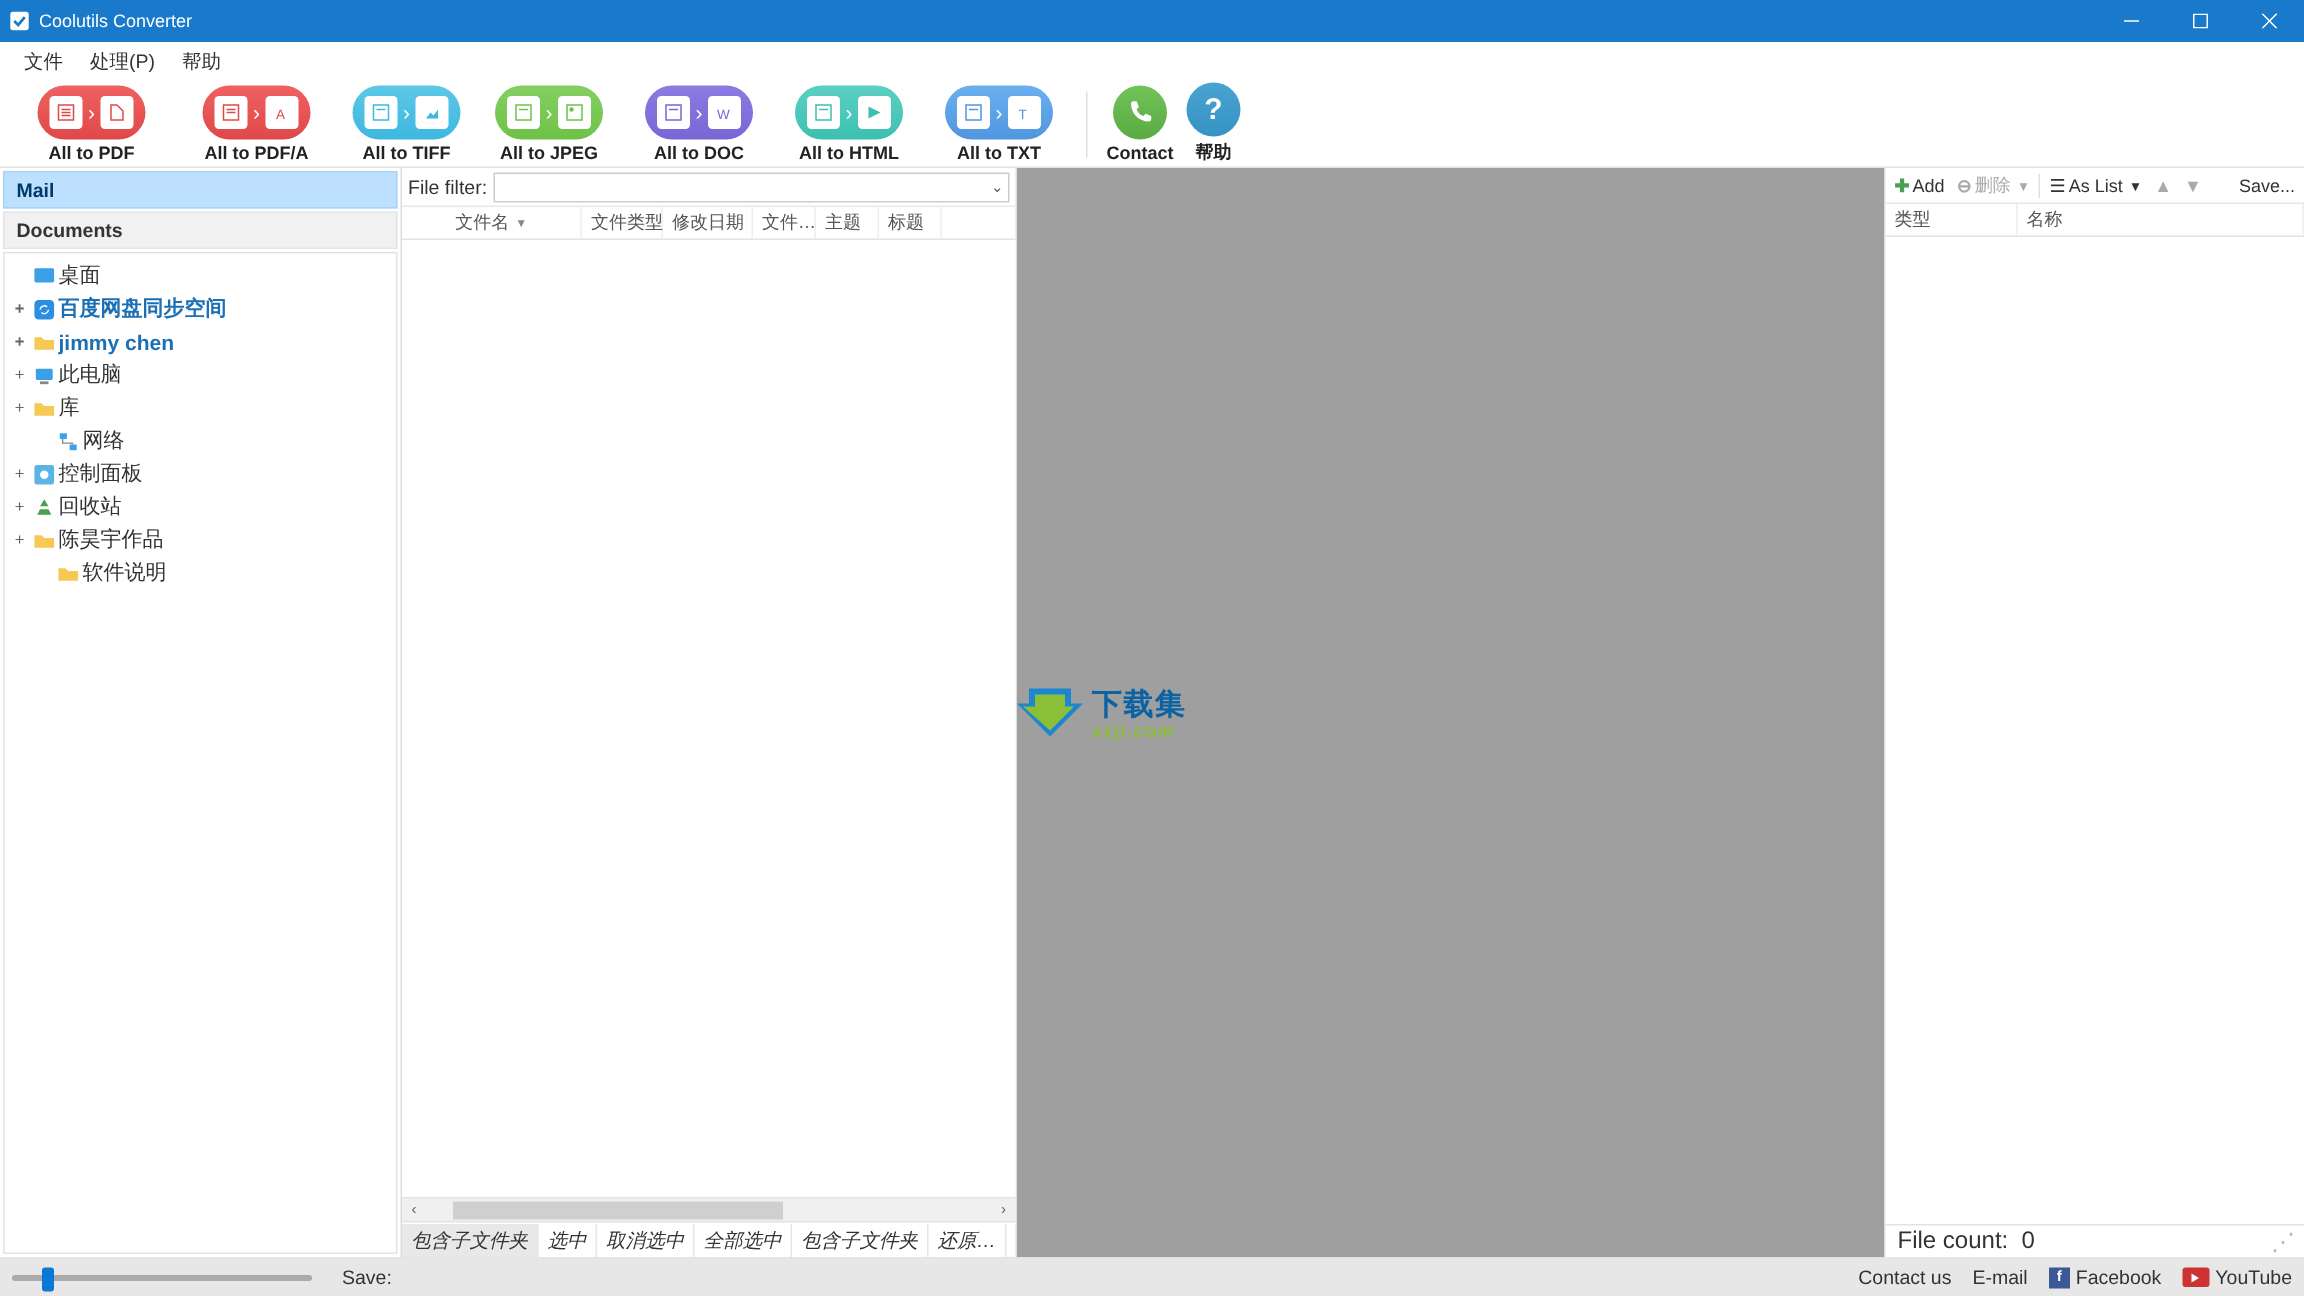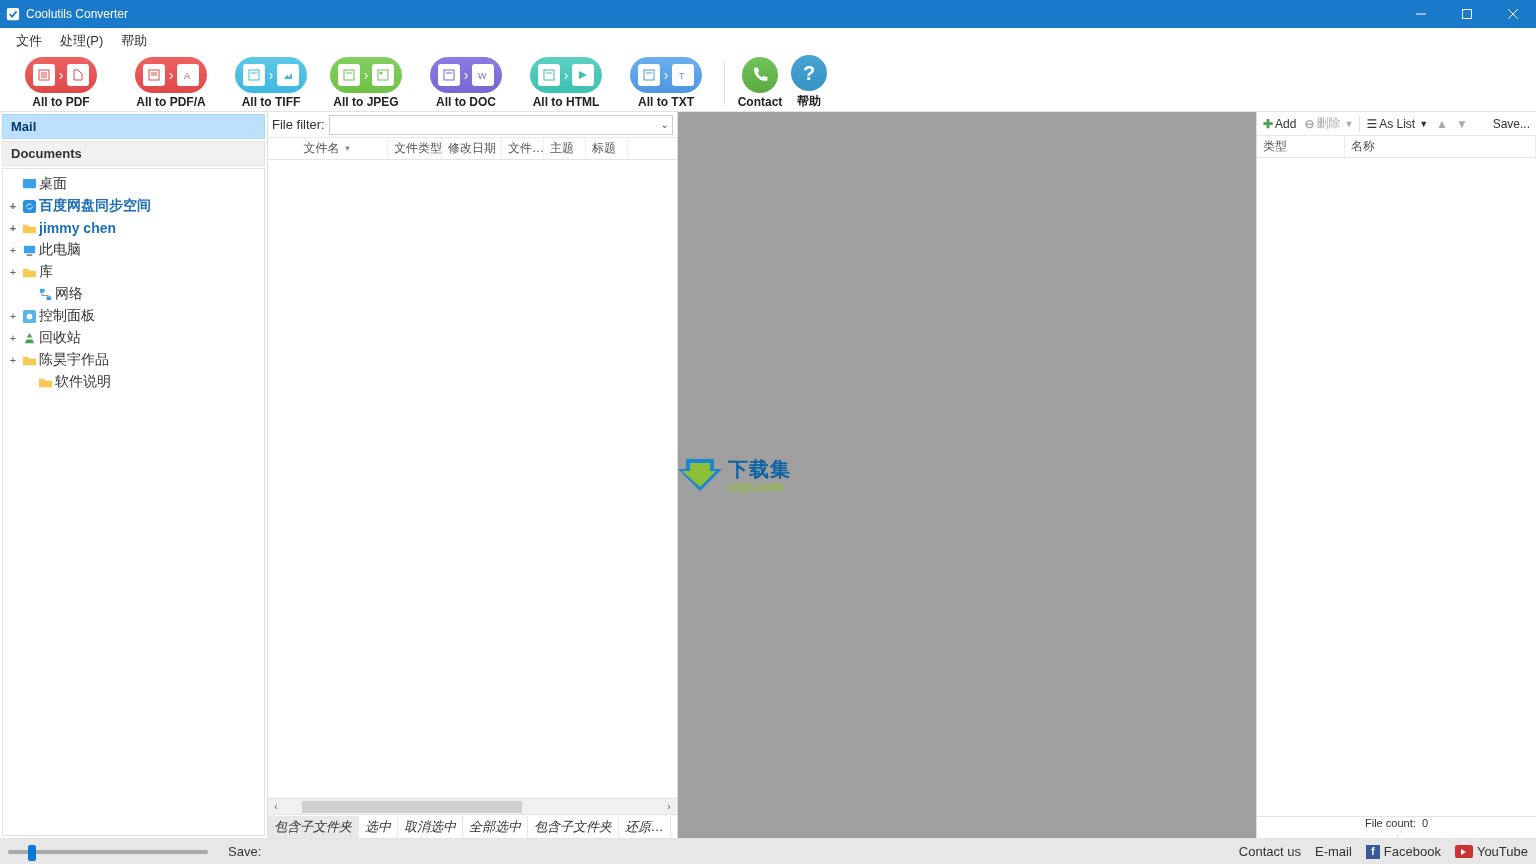--- a/index.html
+++ b/index.html
@@ -72,21 +72,21 @@
 .rightpanel { width:280px; border-left:1px solid #ddd; display:flex; flex-direction:column;}
 .rp-toolbar { height:24px; display:flex; align-items:center; gap:4px; padding:0 4px; border-bottom:1px solid #e8e8e8; font-size:12px; color:#333;}
 .rp-toolbar .btn { display:flex; align-items:center; gap:2px; padding:1px 2px; cursor:default;}
 .rp-toolbar .btn.disabled { color:#aaa;}
 .rp-toolbar .btn .glyph { font-weight:bold;}
 .rp-toolbar .sep { width:1px; height:16px; background:#e0e0e0;}
 .rp-toolbar .spacer { flex:1;}
 .rp-header { height:22px; display:flex; border-bottom:1px solid #e3e3e3; font-size:12px; color:#555;}
 .rp-header .col { padding:2px 6px; border-right:1px solid #eee;}
 .rp-body { flex:1; background:#fff;}
-.rp-footer { height:22px; border-top:1px solid #e3e3e3; display:flex; align-items:center; justify-content:space-between; padding:0 8px; font-size:11px; color:#333;flex-direction:column;}
+.rp-footer { height:22px; border-top:1px solid #e3e3e3; display:flex; align-items:center; justify-content:space-between; padding:0 8px; font-size:16px; color:#333;}
 .rp-footer .grip { color:#bbb; letter-spacing:-2px;}
 
 .statusbar { height:26px; border-top:1px solid #e3e3e3; background:#e7e7e7; display:flex; align-items:center; padding:0 8px; gap:20px; font-size:13px; color:#333;}
 .statusbar .slider { width:200px; height:4px; background:#aaa; border-radius:2px; position:relative;}
 .statusbar .slider .knob { position:absolute; left:20px; top:-5px; width:8px; height:16px; background:#0a78d6; border-radius:2px;}
 .statusbar .right { margin-left:auto; display:flex; align-items:center; gap:14px;}
 .statusbar .right .link { display:flex; align-items:center; gap:4px; cursor:default;}
 .fbicon { width:14px; height:14px; background:#3b5998; color:#fff; display:flex; align-items:center; justify-content:center; font-size:10px; font-weight:bold;}
 .yticon { width:18px; height:13px; background:#c33; border-radius:2px; display:flex; align-items:center; justify-content:center;}
 .yticon::after { content:""; border-left:5px solid #fff; border-top:3px solid transparent; border-bottom:3px solid transparent;}

